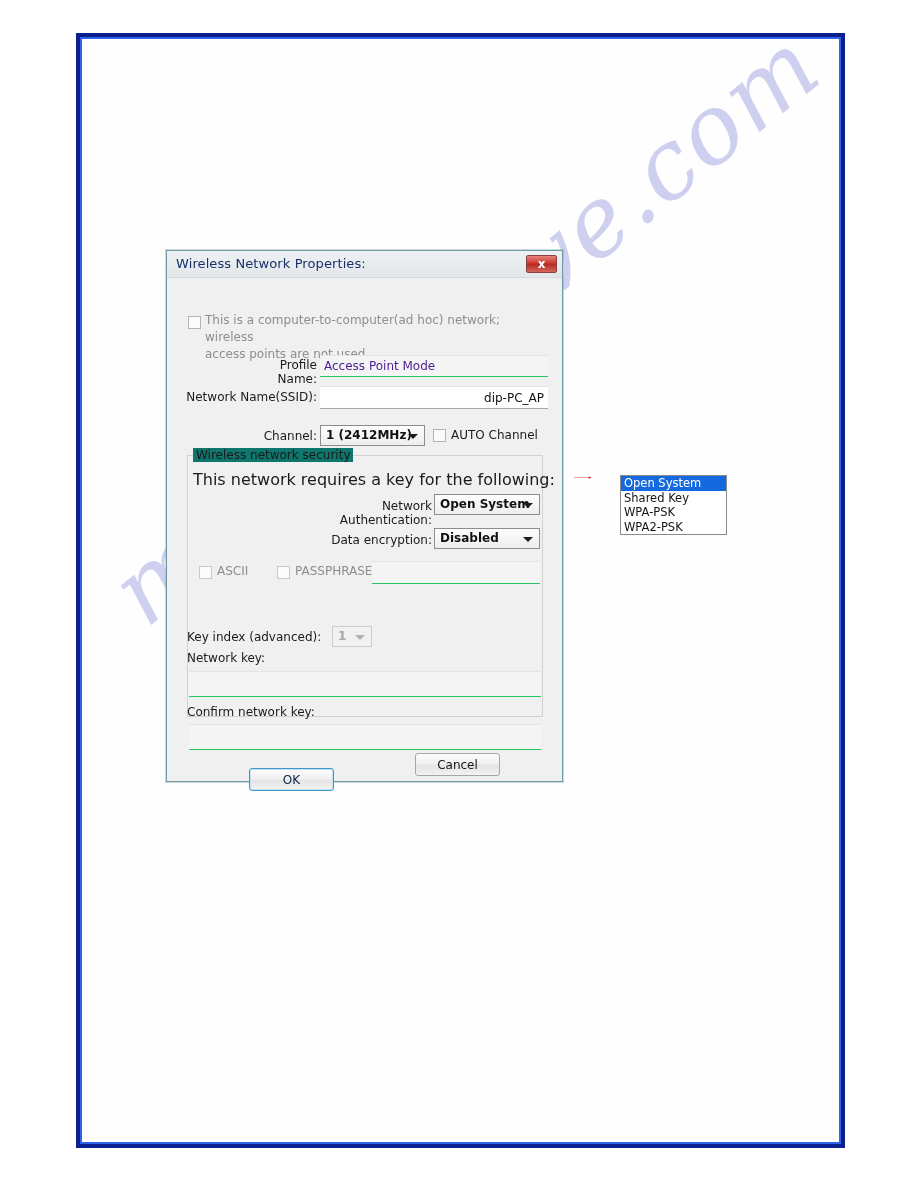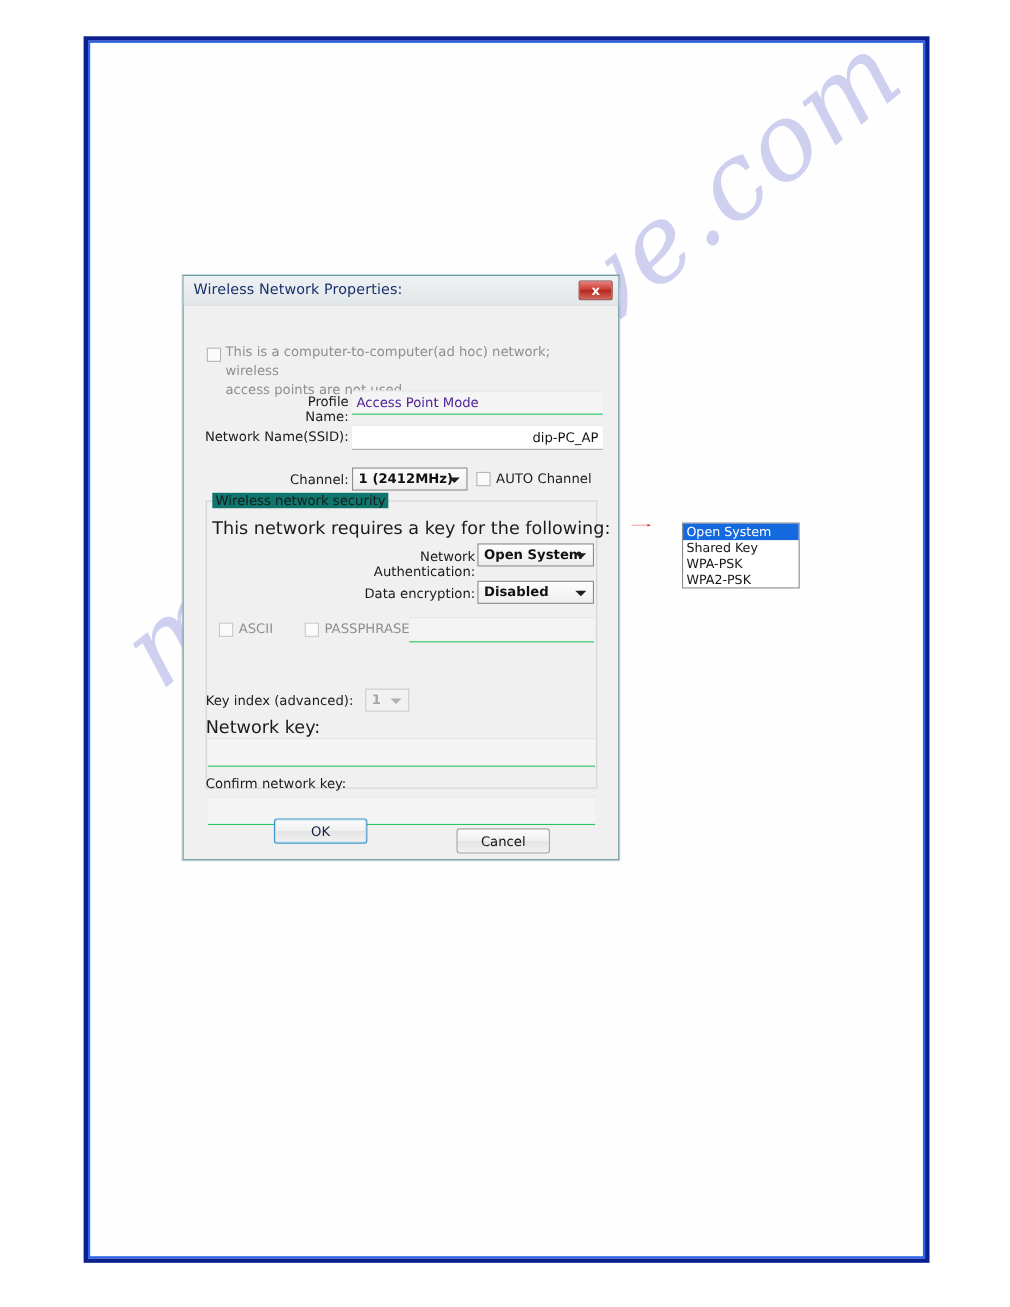--- a/index.html
+++ b/index.html
@@ -286,27 +286,27 @@
     <span class="cb" style="position:absolute;left:110px;top:288px;border-color:#c9c9c9;"></span>
     <div style="position:absolute;left:128px;top:286px;font-size:12px;" class="lbl-dim">PASSPHRASE</div>
     <div class="field" style="left:205px;top:283px;width:168px;height:23px;"></div>
 
     <div style="position:absolute;left:20px;top:352px;font-size:12px;" class="lbl">Key index (advanced):</div>
     <div class="combo disabled" style="left:165px;top:348px;width:40px;">
       <span>1</span>
       <i class="arw"></i>
     </div>
 
-    <div style="position:absolute;left:20px;top:373px;font-size:16px;" class="lbl">Network key:</div>
+    <div style="position:absolute;left:20px;top:373px;font-size:12px;" class="lbl">Network key:</div>
     <div class="field" style="left:22px;top:393px;width:352px;height:26px;"></div>
 
     <div style="position:absolute;left:20px;top:427px;font-size:12px;" class="lbl">Confirm network key:</div>
     <div class="field" style="left:22px;top:446px;width:352px;height:26px;"></div>
 
-    <div class="btn primary" style="left:82px;top:466px;">OK</div>
+    <div class="btn primary" style="left:82px;top:490px;">OK</div>
     <div class="btn" style="left:248px;top:475px;">Cancel</div>
 
   </div>
 </div>
 
 <svg id="callout-arrow" viewBox="0 0 72 12">
   <line x1="0" y1="6" x2="58" y2="6" stroke="#e01b14" stroke-width="1.6"></line>
   <polygon points="58,1.5 71,6 58,10.5" fill="#e01b14"></polygon>
 </svg>
 

